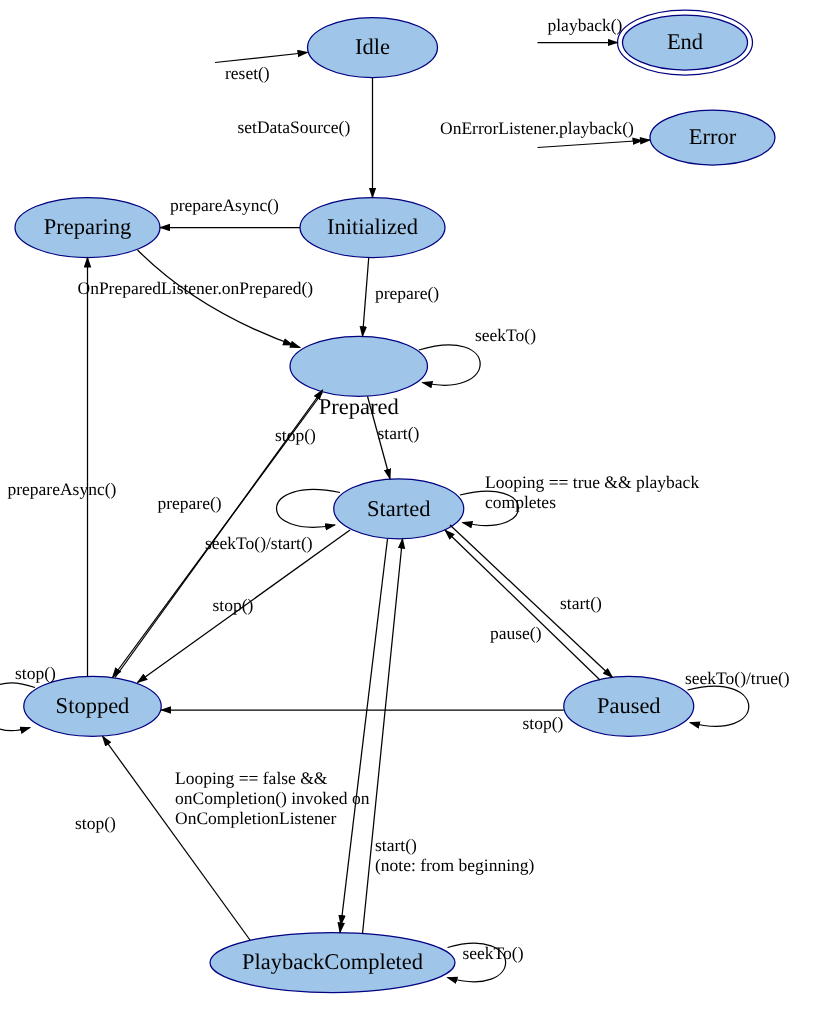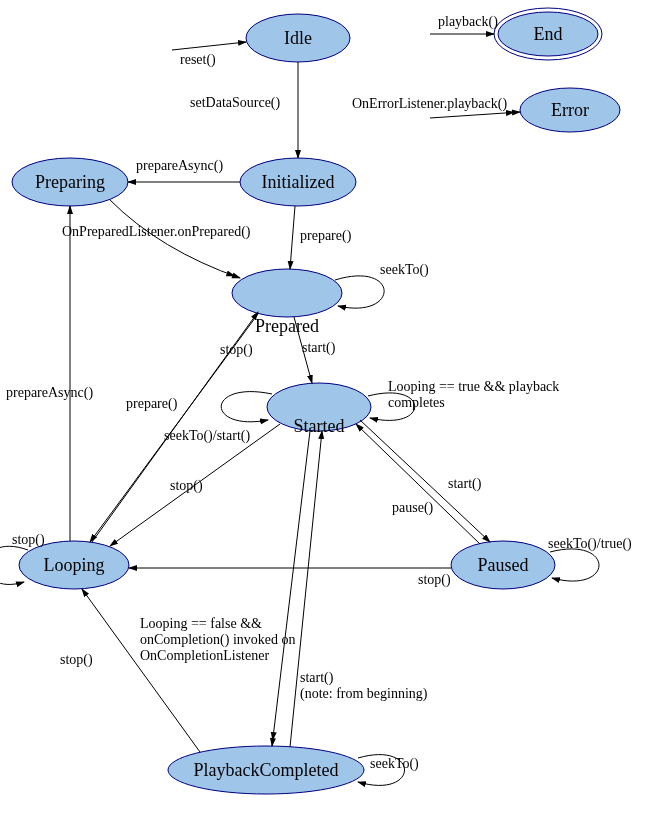--- a/index.html
+++ b/index.html
@@ -106,22 +106,22 @@
 
   <line x1="200" y1="752" x2="82" y2="589" stroke="#000" marker-end="url(#arrow)"></line>
 </svg>
 
 <div class="node-label" style="left:298px;top:38px;">Idle</div>
 <div class="node-label" style="left:548px;top:34px;">End</div>
 <div class="node-label" style="left:570px;top:110px;">Error</div>
 <div class="node-label" style="left:298px;top:182px;">Initialized</div>
 <div class="node-label" style="left:70px;top:182px;">Preparing</div>
 <div class="node-label" style="left:287px;top:303px;margin-top:23px;">Prepared</div>
-<div class="node-label" style="left:319px;top:407px;margin-top:19px;">Started</div>
-<div class="node-label" style="left:74px;top:565px;">Looping</div>
+<div class="node-label" style="left:319px;top:407px;">Started</div>
+<div class="node-label" style="left:74px;top:565px;">Stopped</div>
 <div class="node-label" style="left:503px;top:565px;">Paused</div>
 <div class="node-label" style="left:266px;top:770px;">PlaybackCompleted</div>
 
 <div class="edge-label" style="left:180px;top:52px;">reset()</div>
 <div class="edge-label" style="left:438px;top:14px;">playback()</div>
 <div class="edge-label" style="left:352px;top:96px;">OnErrorListener.playback()</div>
 <div class="edge-label" style="left:190px;top:95px;font-family:Liberation Serif, serif;">setDataSource()</div>
 <div class="edge-label" style="left:136px;top:158px;">prepareAsync()</div>
 <div class="edge-label" style="left:300px;top:228px;">prepare()</div>
 <div class="edge-label" style="left:62px;top:224px;">OnPreparedListener.onPrepared()</div>

